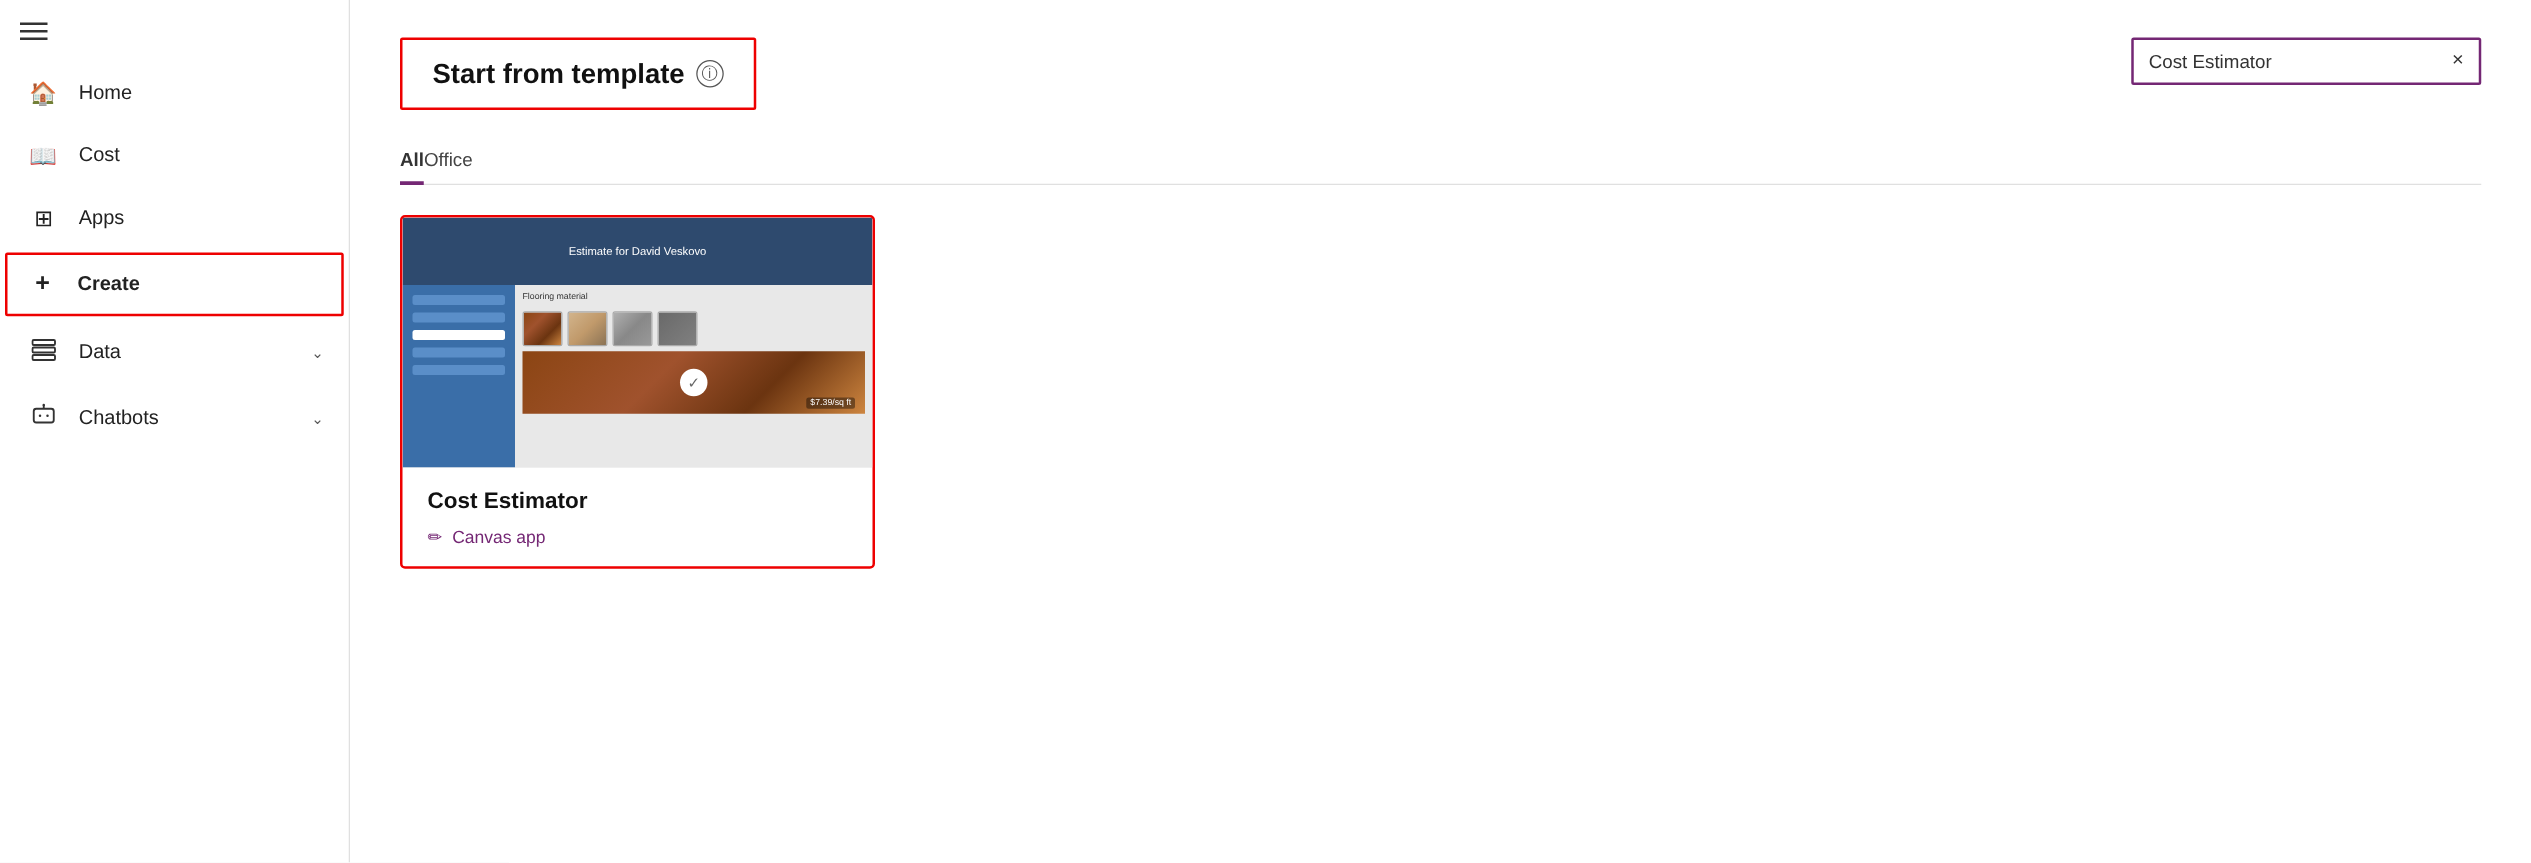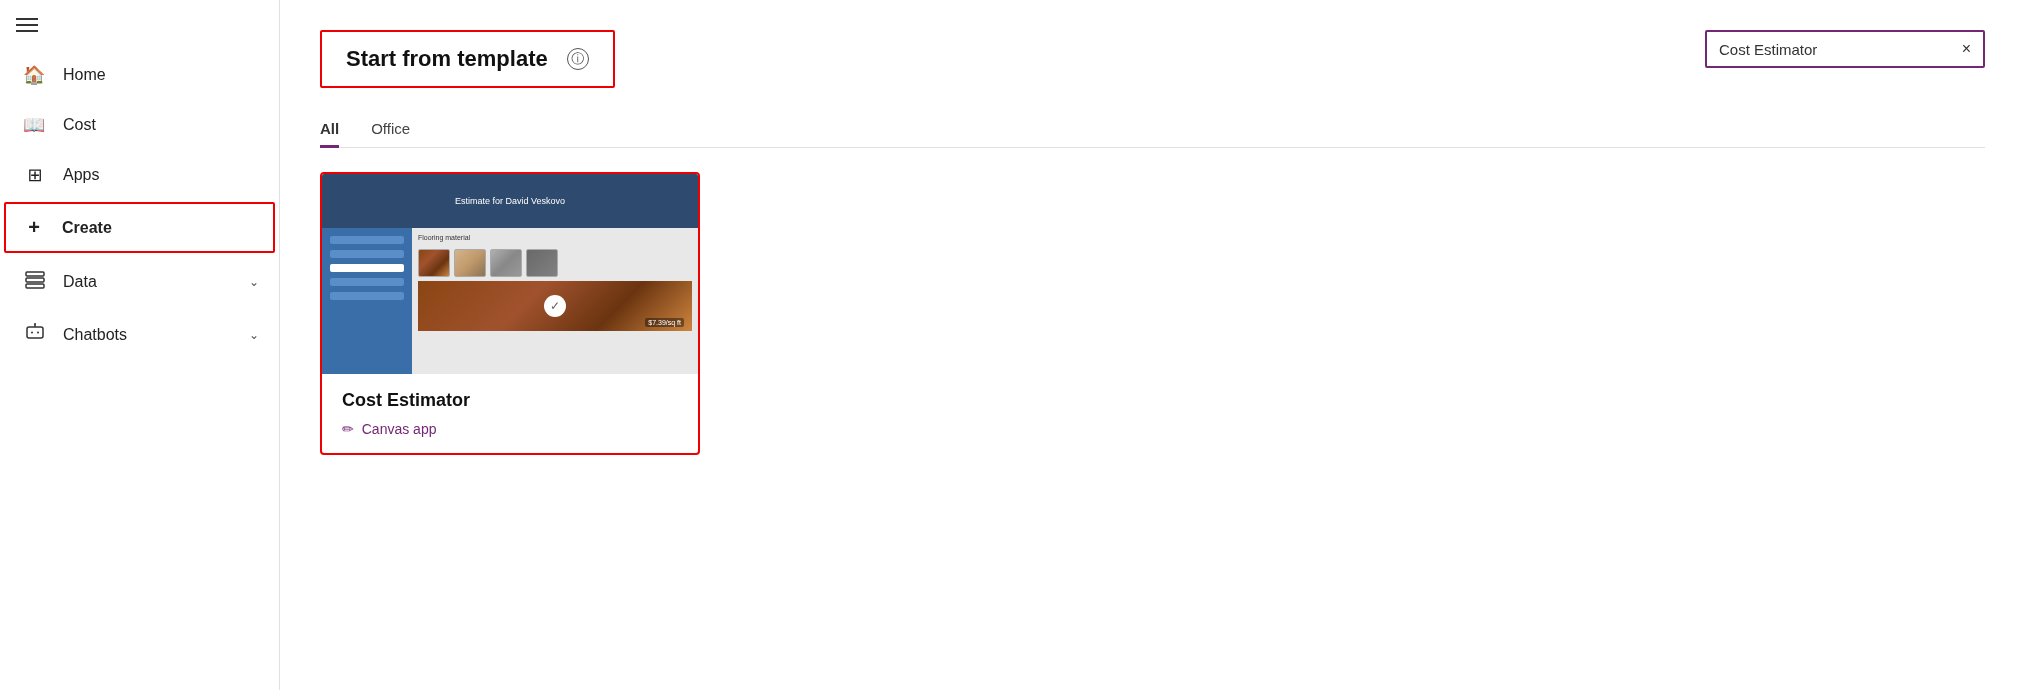--- a/index.html
+++ b/index.html
@@ -78,21 +78,21 @@
       background: #fff;
       padding: 30px 40px;
       overflow-y: auto;
       position: relative;
     }
 
     
     .template-header {
       display: inline-flex;
       align-items: center;
-      gap: 19px;
+      gap: 9px;
       border: 2px solid #e00;
       padding: 14px 24px;
       border-radius: 2px;
       margin-bottom: 24px;
     }
 
     .template-title {
       font-size: 22px;
       font-weight: 600;
       color: #111;
@@ -108,21 +108,20 @@
       justify-content: center;
       font-size: 13px;
       color: #555;
       cursor: pointer;
       flex-shrink: 0;
     }
 
     
     .tabs {
       display: flex;
-      gap: 32px;
       margin-bottom: 24px;
       border-bottom: 1px solid #e0e0e0;
     }
 
     .tab {
       padding: 8px 0;
       font-size: 15px;
       cursor: pointer;
       color: #444;
       border-bottom: 3px solid transparent;

